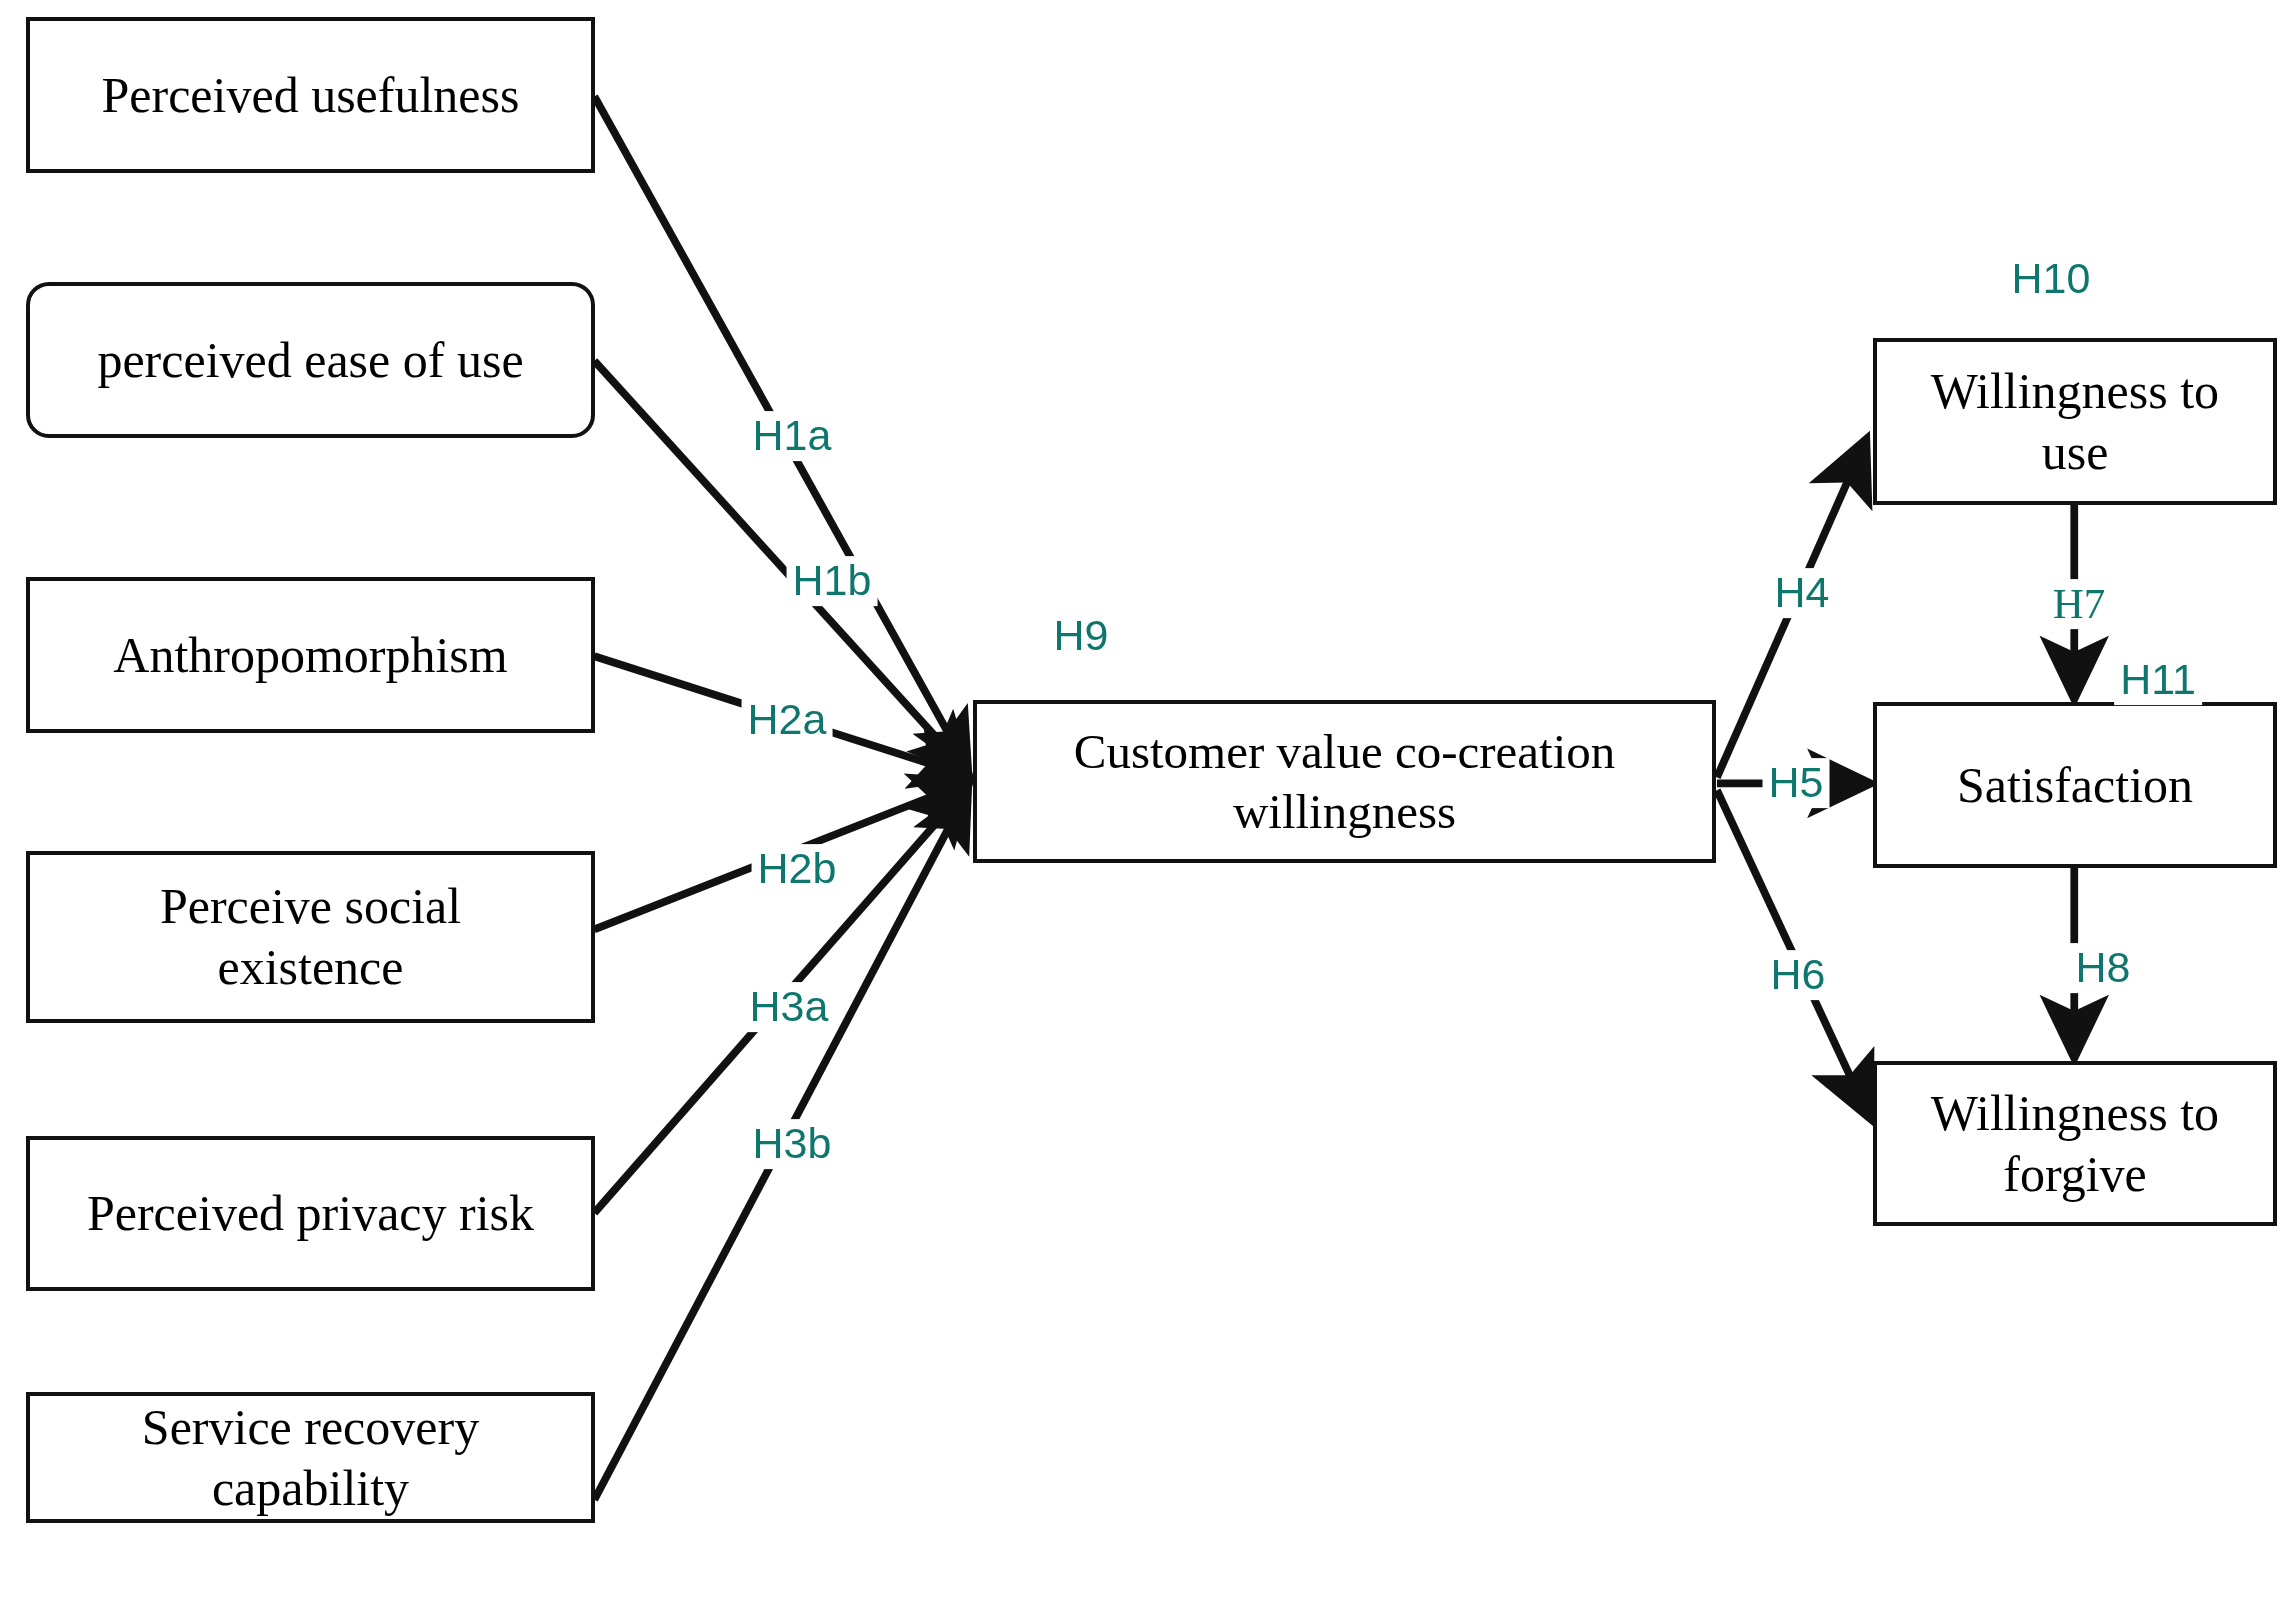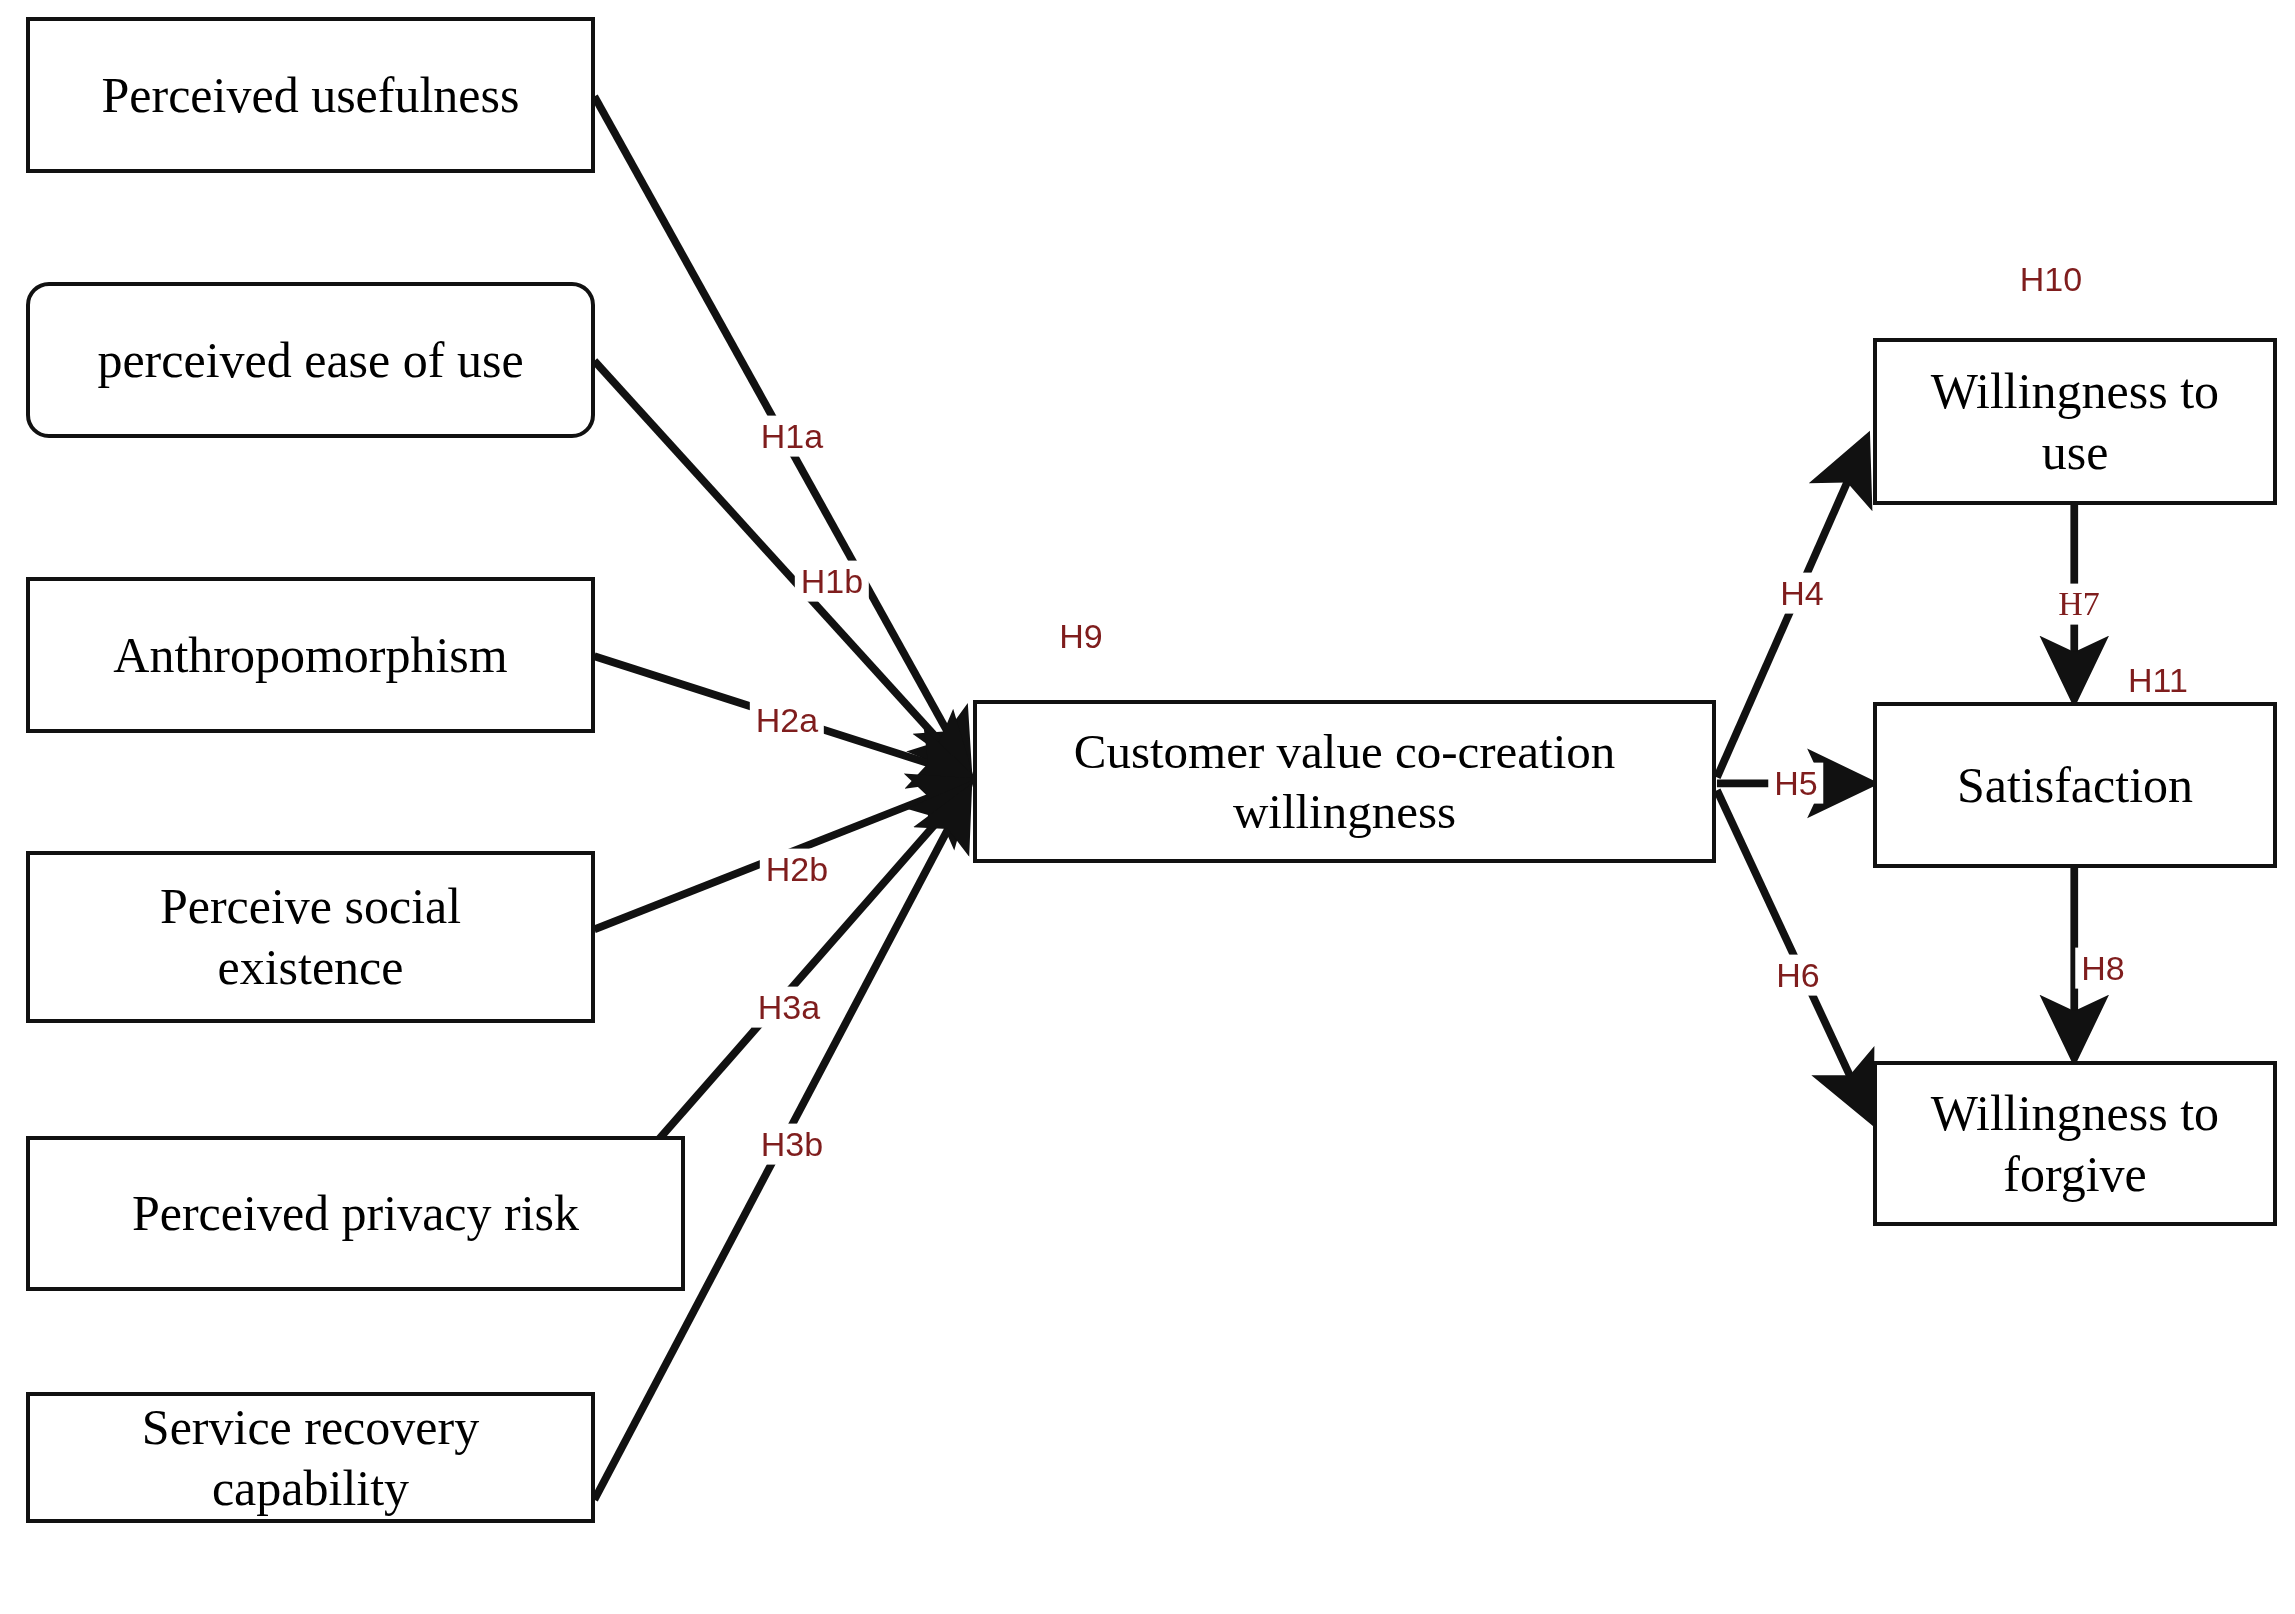--- a/index.html
+++ b/index.html
@@ -41,22 +41,22 @@
     padding: 0 10.3px;
   }
   .node-label {
     display: block;
     width: 100%;
     white-space: pre-line;
   }
   .hlabel {
     position: absolute;
     font-family: "Liberation Sans", "DejaVu Sans", sans-serif;
-    font-size: 34px;
-    color: #7f1d1d;
+    font-size: 43px;
+    color: #0f766e;
     background: #ffffff;
     line-height: 1;
     padding: 3.4px 6px;
     white-space: nowrap;
     transform: translate(-50%, -50%);
     letter-spacing: 0px;
   }
 </style>
 </head>
 <body>
@@ -106,21 +106,21 @@
 
   <div class="node" style="left:26px; top:577px; width:569px; height:156px;">
     <span class="node-label">Anthropomorphism</span>
   </div>
 
   <div class="node" style="left:26px; top:851px; width:569px; height:172px;">
     <span class="node-label">Perceive social
 existence</span>
   </div>
 
-  <div class="node" style="left:26px; top:1136px; width:659px; height:155px;">
+  <div class="node" style="left:26px; top:1136px; width:569px; height:155px;">
     <span class="node-label">Perceived privacy risk</span>
   </div>
 
   <div class="node" style="left:26px; top:1392px; width:569px; height:131px;">
     <span class="node-label">Service recovery
 capability</span>
   </div>
 
   <div class="node" style="left:973px; top:700px; width:743px; height:163px; font-size:49px;">
     <span class="node-label">Customer value co-creation

